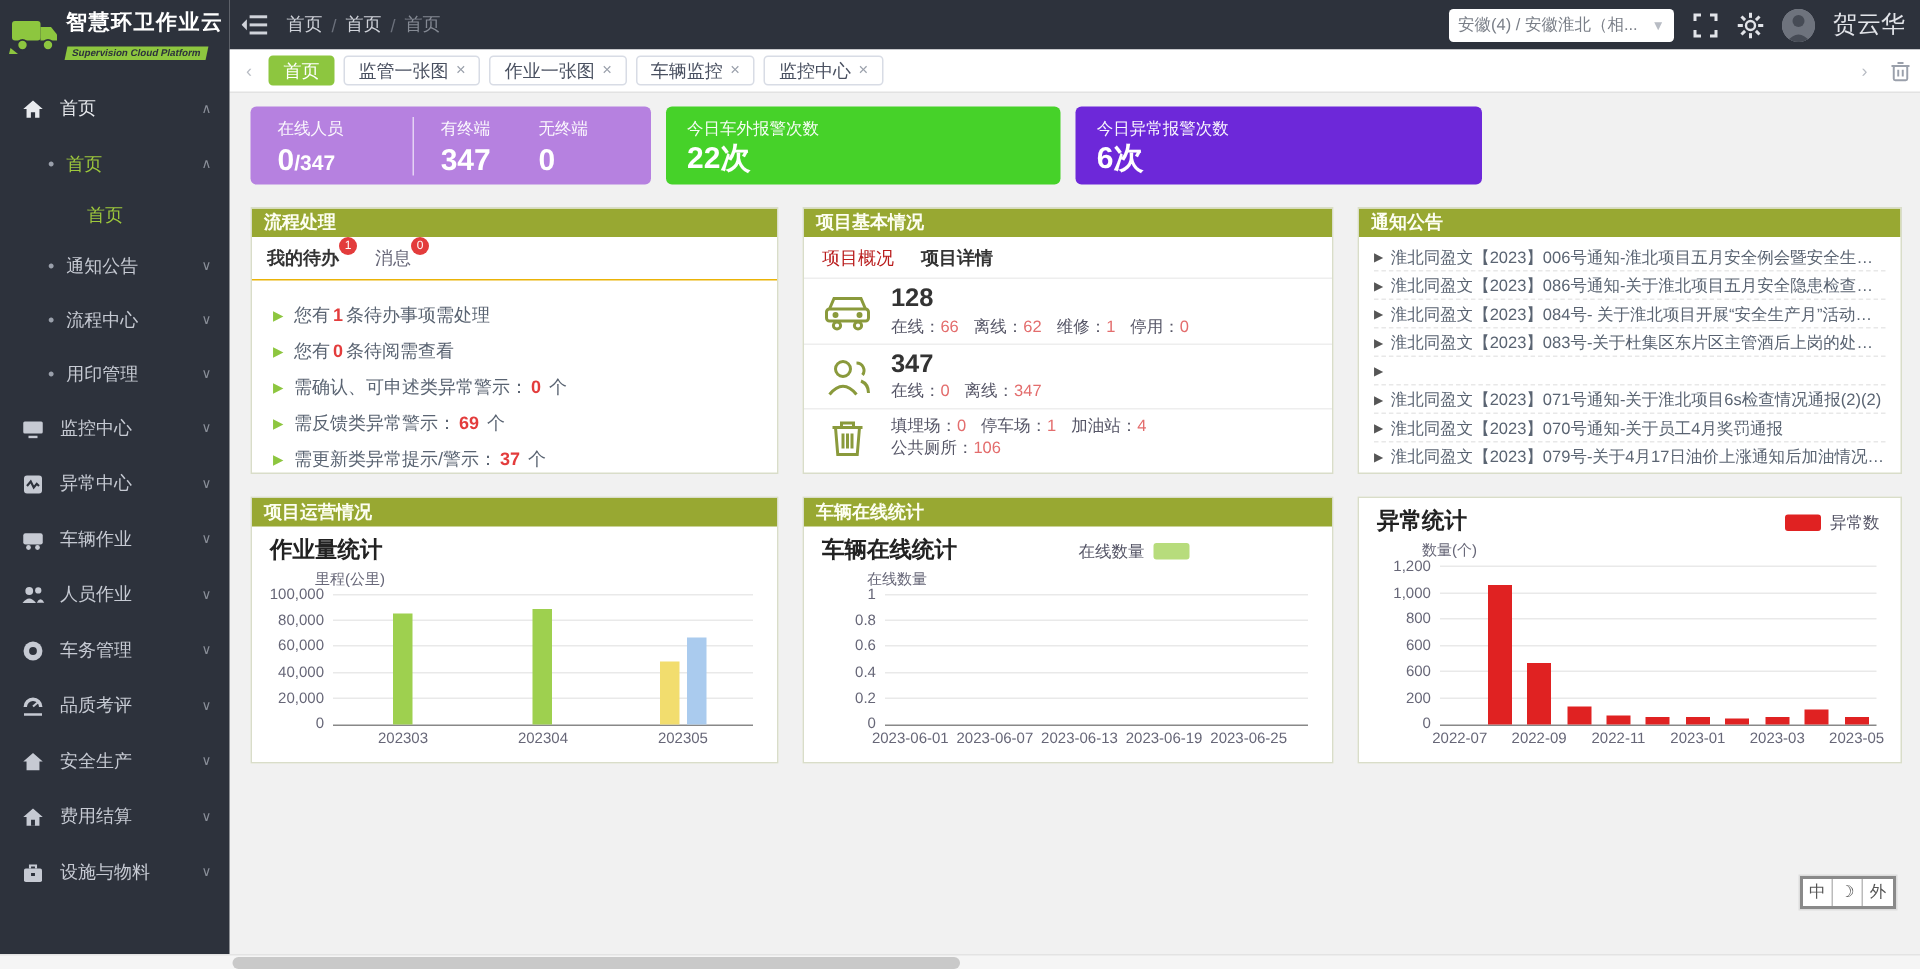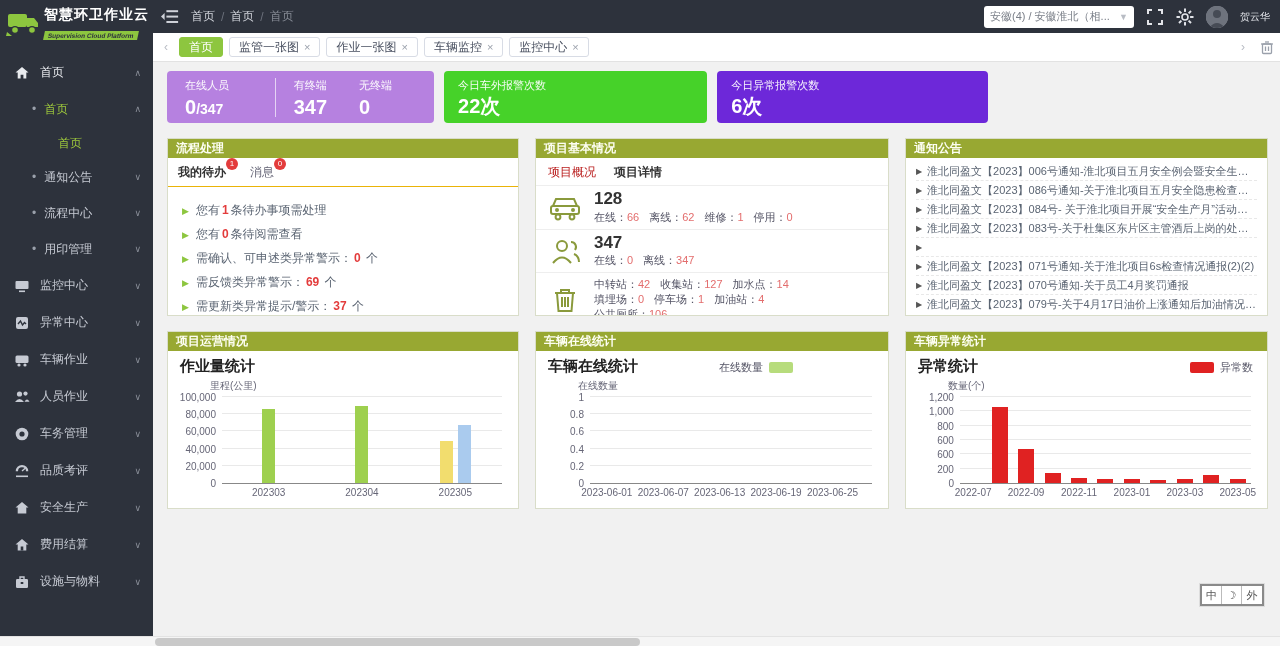--- a/index.html
+++ b/index.html
@@ -34,21 +34,21 @@
   .breadcrumb { font-size:12px; display:flex; gap:6px; align-items:center; }
   .breadcrumb .bc-link { color:#d0d3da; cursor:pointer; }
   .breadcrumb .bc-sep { color:#6b707b; }
   .breadcrumb .bc-current { color:#858a94; }
   .topbar-right { margin-left:auto; display:flex; align-items:center; gap:12px; }
   .org-select { background:#fff; border-radius:3px; height:22px; min-width:150px; display:flex; align-items:center;
                 padding:0 6px; font-size:11px; color:#7a7f88; cursor:pointer; gap:8px; }
   .org-select .sel-chev { margin-left:auto; color:#b8bcc4; font-size:9px; }
   .tb-icon { width:18px; height:18px; cursor:pointer; }
   .avatar { width:22px; height:22px; border-radius:50%; background:#8b8f98; overflow:hidden; cursor:pointer; flex:0 0 22px; }
-  .username { font-size:10px; color:#e2e4e9; cursor:pointer; }
+  .username { font-size:16px; color:#e2e4e9; cursor:pointer; }
 
   .tabbar { height:29px; background:#fff; border-bottom:1px solid #e2e2e2; display:flex; align-items:center; padding:0 6px; gap:6px; }
   .tab-scroll { color:#b8bcc4; font-size:12px; width:14px; text-align:center; cursor:pointer; }
   .tabs { display:flex; gap:6px; flex:1; }
   .tab { height:20px; border:1px solid #d8dce5; border-radius:3px; background:#fff; color:#495060;
          font-size:12px; display:flex; align-items:center; padding:0 9px; gap:5px; cursor:pointer; }
   .tab.active { background:#8dc63f; border-color:#8dc63f; color:#fff; }
   .tab .tab-close { color:#9aa0ab; font-size:11px; cursor:pointer; }
   .tab-actions { display:flex; align-items:center; gap:10px; color:#9aa0ab; }
   .trash-btn { width:14px; height:15px; cursor:pointer; }
@@ -446,21 +446,20 @@
             <div class="prow">
               <svg class="picon" viewBox="0 0 34 30">
                 <g fill="none" stroke="#8a9a3c" stroke-width="2">
                   <path d="M7 8 H27"></path>
                     <path d="M13 8 V5 h8 v3"></path>
                   <path d="M9 8 l1.5 18 h13 L25 8"></path>
                   <path d="M14 12 v10 M17 12 v10 M20 12 v10"></path>
                 </g>
               </svg>
               <div class="pinfo plines" id="fac-lines">
-                  <div class="pstats"><span>中转站：<span class="pv">42</span></span><span>收集站：<span class="pv">127</span></span><span>加水点：<span class="pv">14</span></span></div>
                   <div class="pstats"><span>填埋场：<span class="pv">0</span></span><span>停车场：<span class="pv">1</span></span><span>加油站：<span class="pv">4</span></span></div>
                   <div class="pstats"><span>公共厕所：<span class="pv">106</span></span></div>
                 </div>
             </div>
           </div>
         </section>
 
         <section class="panel">
           <div class="panel-header">通知公告</div>
           <div class="panel-body">
@@ -552,21 +551,20 @@
                 <div class="ytick" style="bottom: 100%;">1</div>
                 <div class="xtick" style="left: 6%;">2023-06-01</div>
                 <div class="xtick" style="left: 26%;">2023-06-07</div>
                 <div class="xtick" style="left: 46%;">2023-06-13</div>
                 <div class="xtick" style="left: 66%;">2023-06-19</div>
                 <div class="xtick" style="left: 86%;">2023-06-25</div>
               </div>
             </div>
         </section>
         <section class="panel">
-          <div class="panel-header">车辆异常统计</div>
           <div class="panel-body" id="chart2">
               <div class="chart-title">异常统计</div>
               <div class="ylab">数量(个)</div>
               <div class="legend" style="right: 14px;">
                 <span class="sw" style="background: rgb(224, 34, 34);"></span>
                 <span>异常数</span>
               </div>
               <div class="plot">
                 <div class="ytick" style="bottom: 0%;">0</div>
                 <div class="grid" style="bottom: 16.6667%;"></div>

